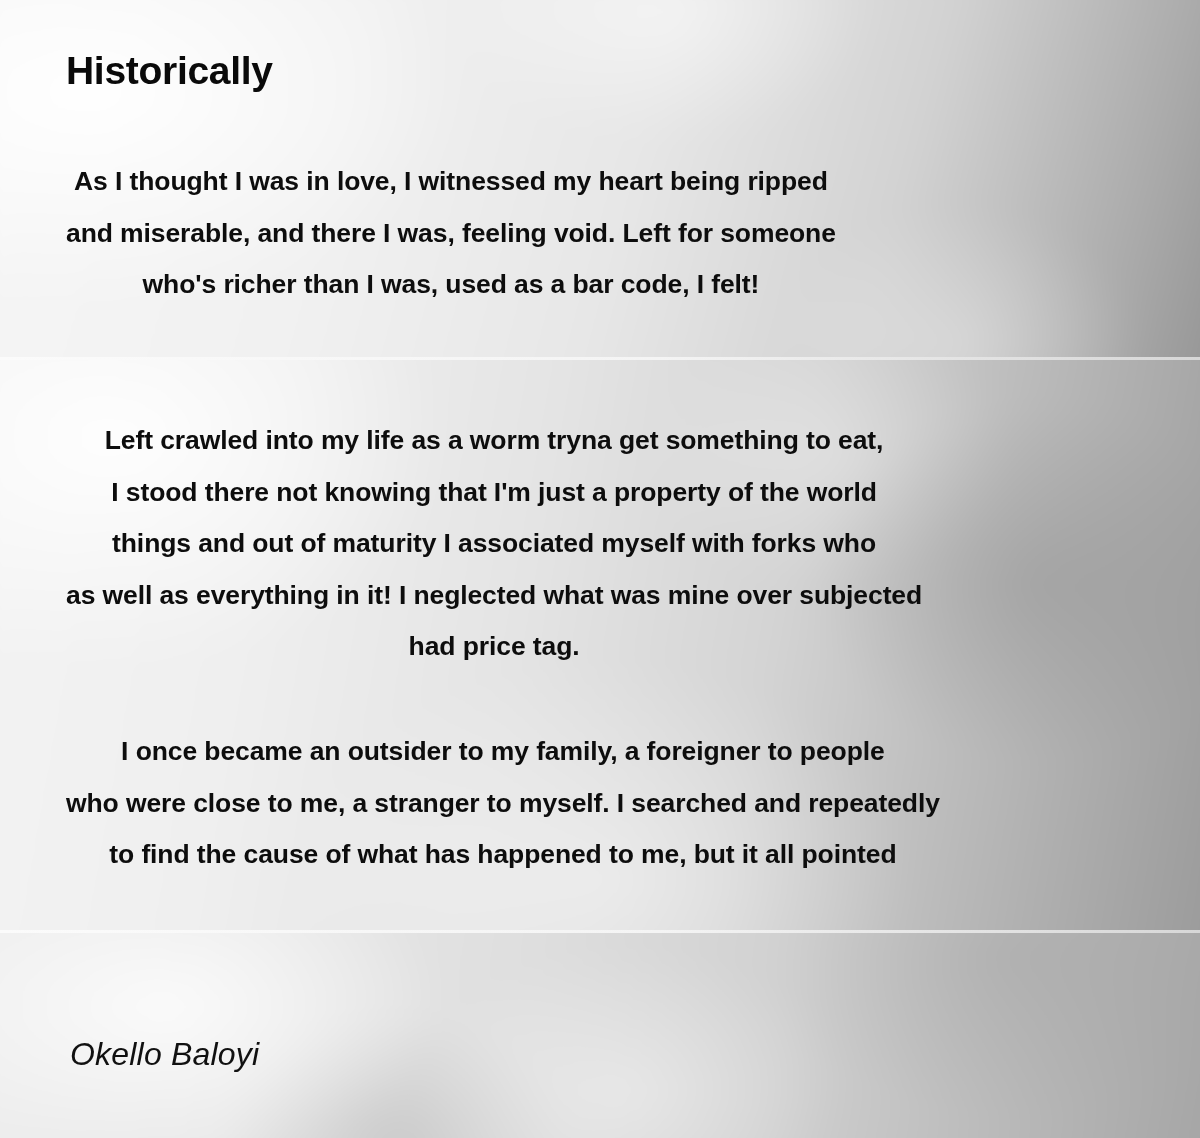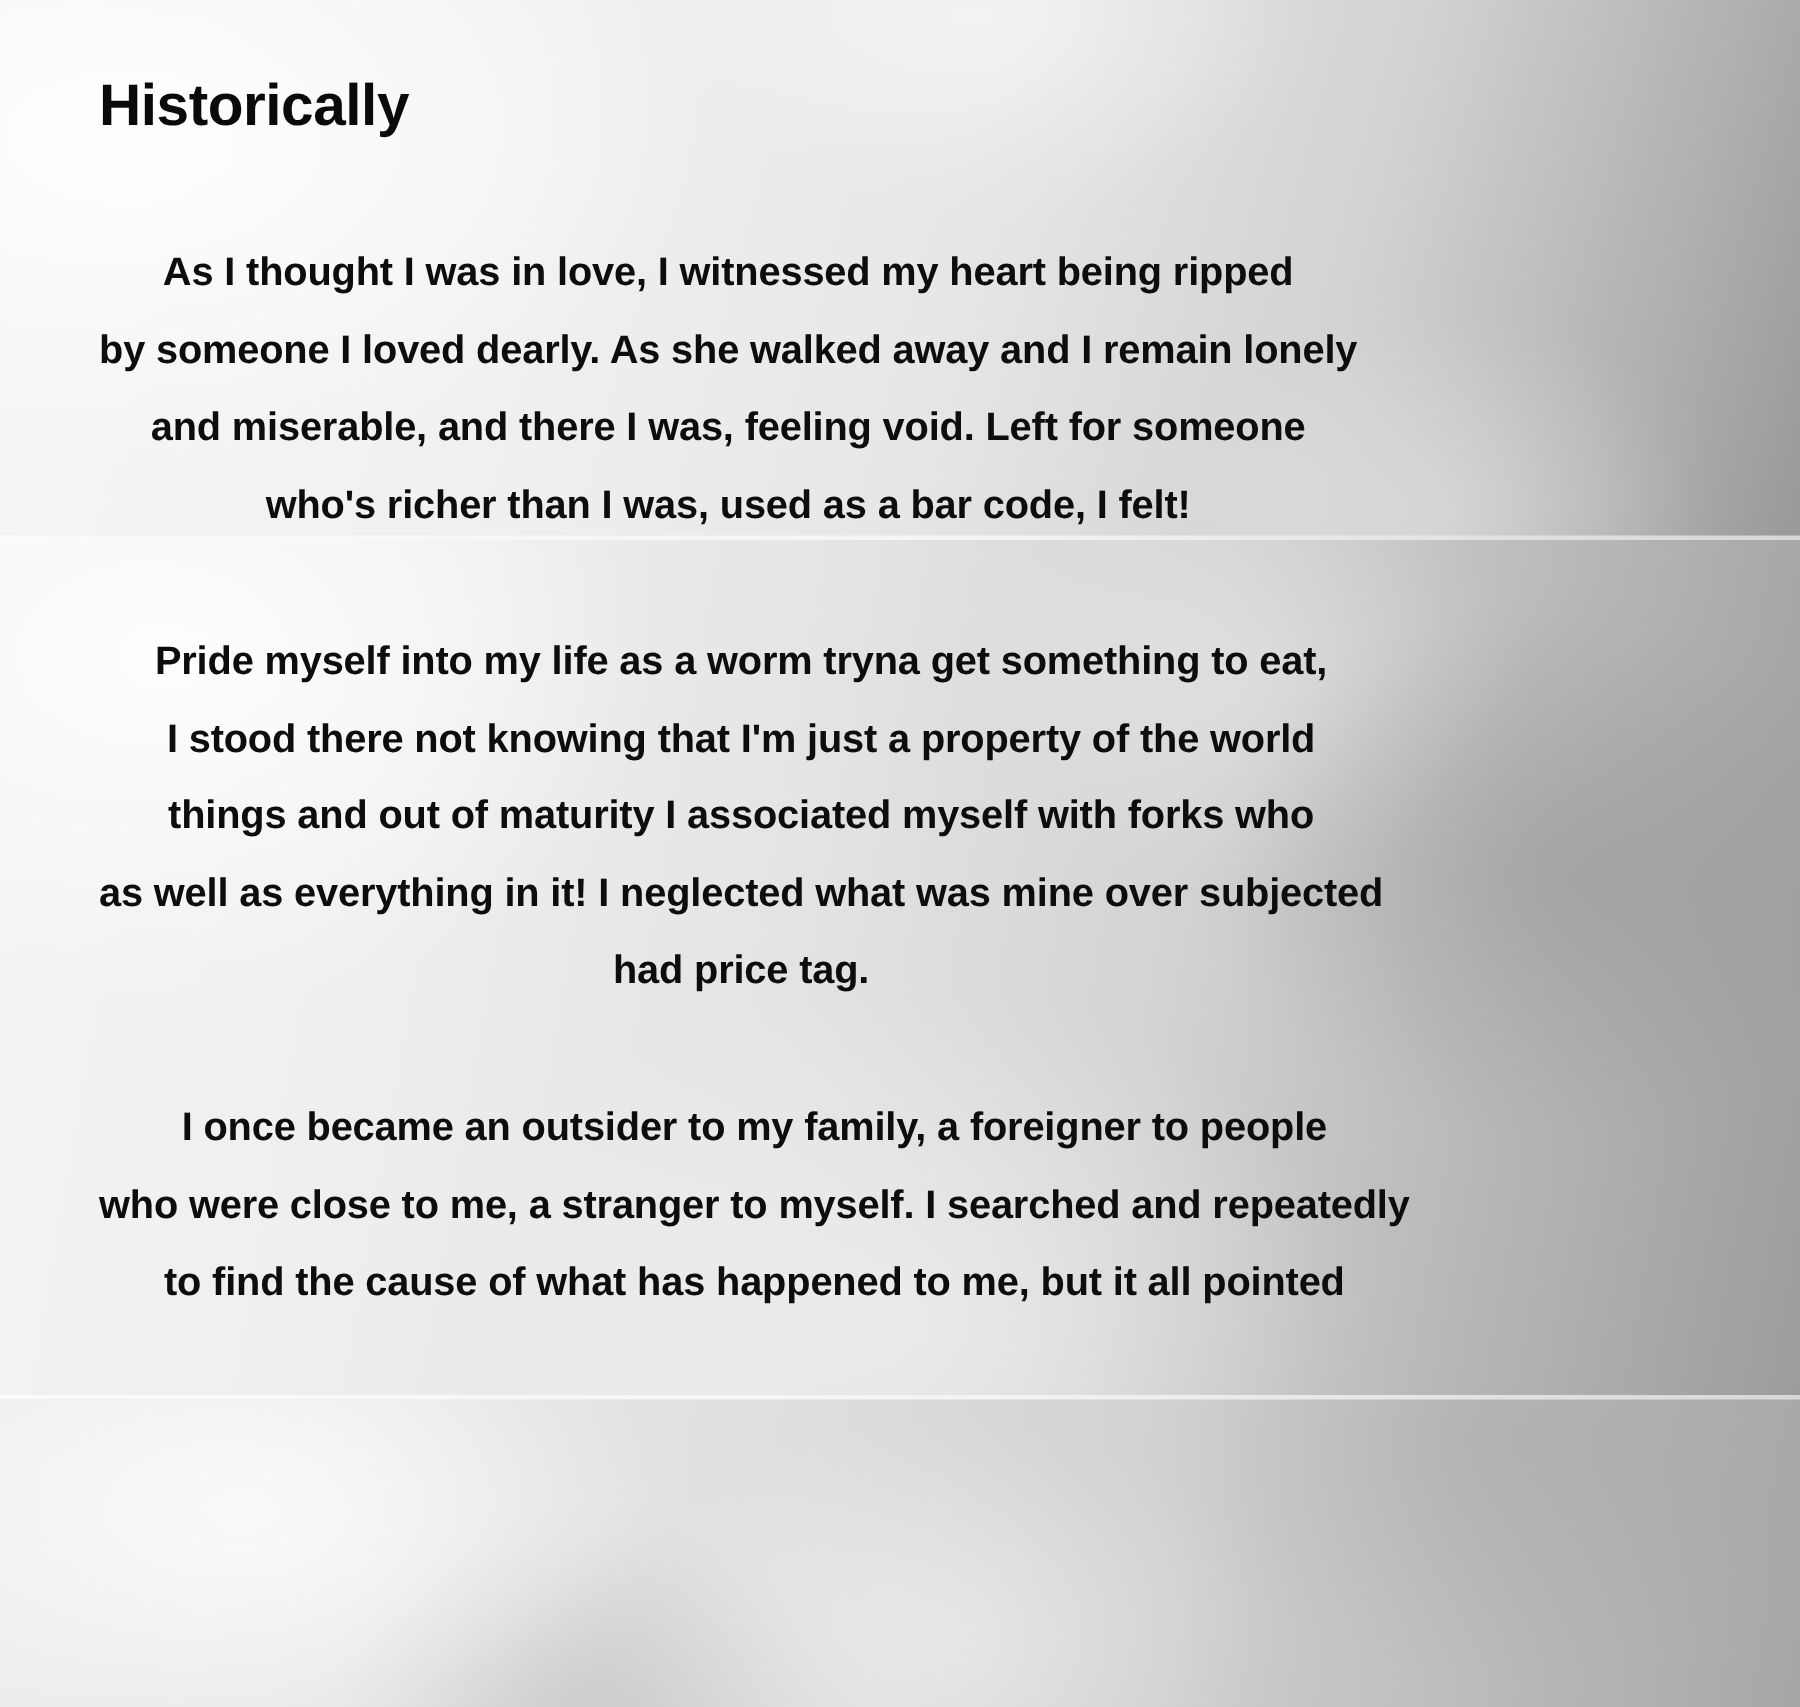--- a/index.html
+++ b/index.html
@@ -140,34 +140,34 @@
   <div class="band band-bottom"></div>
   <div class="seam seam-1"></div>
   <div class="seam seam-2"></div>
 
   <div class="content">
 
     <div class="poem-title">Historically</div>
 
     <div class="stanza stanza-1">
       <span class="line">As I thought I was in love, I witnessed my heart being ripped</span>
-      <span class="line">by someone I loved dearly. As she walked away and I remain lonely</span>
       <span class="line">and miserable, and there I was, feeling void. Left for someone</span>
       <span class="line">who's richer than I was, used as a bar code, I felt!</span>
     </div>
 
     <div class="stanza stanza-2">
-      <span class="line">Pride myself into my life as a worm tryna get something to eat,</span>
+      <span class="line">Left crawled into my life as a worm tryna get something to eat,</span>
       <span class="line">I stood there not knowing that I'm just a property of the world</span>
       <span class="line">things and out of maturity I associated myself with forks who</span>
       <span class="line">as well as everything in it!  I neglected what was mine over subjected</span>
       <span class="line">had price tag.</span>
     </div>
 
     <div class="stanza stanza-3">
       <span class="line">I once became an outsider to my family, a foreigner to people</span>
       <span class="line">who were close to me, a stranger to myself. I searched and repeatedly</span>
       <span class="line">to find the cause of what has happened to me, but it all pointed</span>
     </div>
 
+    <div class="author">Okello Baloyi</div>
 
   </div>
 </div>
 
 </body></html>

